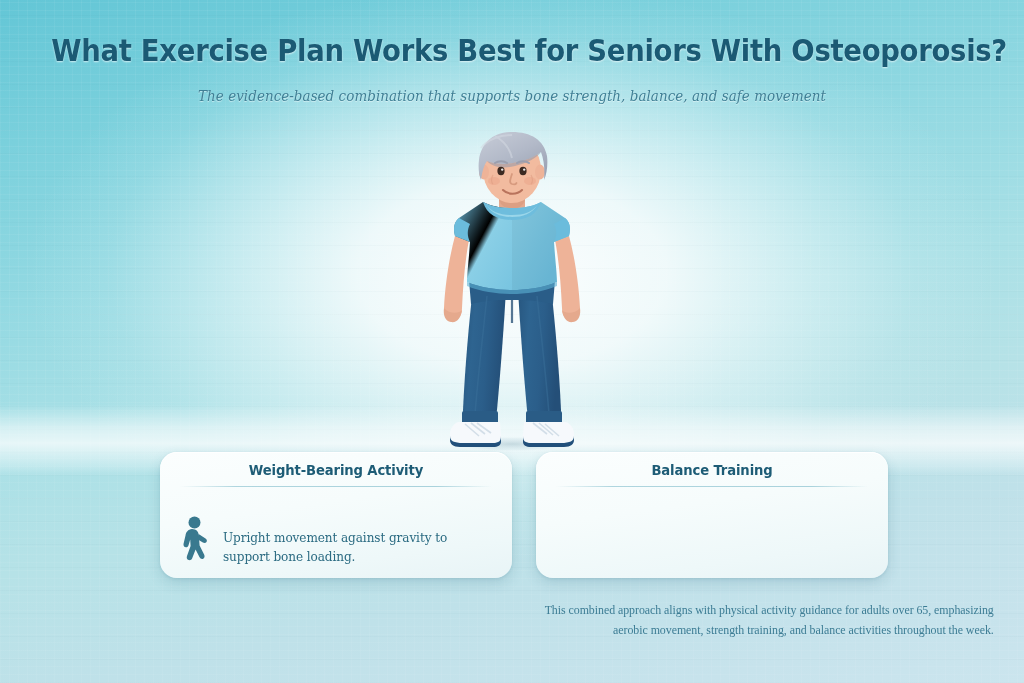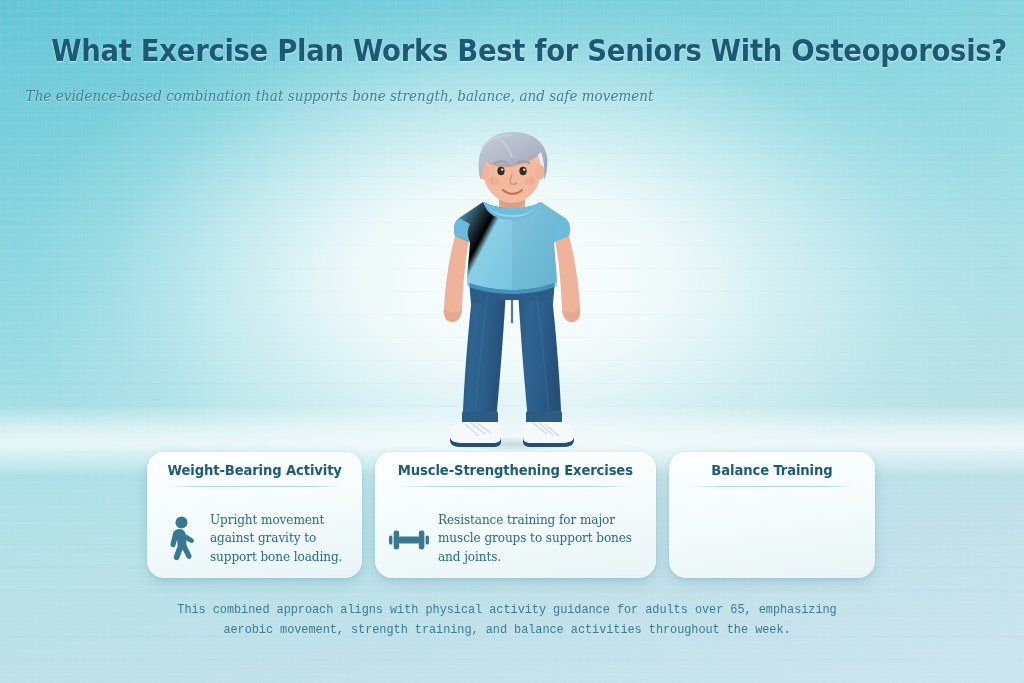--- a/index.html
+++ b/index.html
@@ -30,21 +30,21 @@
   }
 
   
   #floor {
     position:absolute; left:0; right:0; top:404px; height:72px;
     background:linear-gradient(180deg, rgba(255,255,255,0) 0%, rgba(255,255,255,0.55) 34%, rgba(255,255,255,0.72) 55%, rgba(238,249,251,0.35) 86%, rgba(255,255,255,0) 100%);
     pointer-events:none;
   }
 
   
-  #header { position:absolute; left:0; right:0; top:33px; text-align:left; }
+  #header { position:absolute; left:0; right:0; top:33px; text-align:center; }
 
   #title {
     font-family:"DejaVu Sans", sans-serif;
     font-weight:700;
     font-size:30.5px;
     letter-spacing:-0.3px;
     color:#1b5a74;
     transform:scaleX(0.9);
     text-shadow:0 1px 2px rgba(255,255,255,0.66);
     white-space:nowrap;
@@ -67,24 +67,24 @@
     position:absolute;
     left:50%; top:118px;
     width:210px; height:336px;
     transform:translateX(-50%);
   }
   #figure-wrap svg { display:block; width:100%; height:100%; overflow:visible; }
 
   
   #cards {
     position:absolute;
-    left:147px; top:452px;
+    left:160px; top:452px;
     width:728px; height:126px;
     display:flex;
-    gap:13px;
+    gap:24px;
   }
 
   .card {
     flex:1 1 0;
     position:relative;
     border-radius:17px;
     background:linear-gradient(172deg, #fbfefe 0%, #f6fcfc 42%, #eef8f9 78%, #e8f4f6 100%);
     box-shadow:
       0 5px 13px rgba(32,96,120,0.16),
       0 1px 3px rgba(32,96,120,0.12),
@@ -134,22 +134,22 @@
     color:#2b6b82;
     letter-spacing:-0.1px;
     transform:scaleX(0.96);
     transform-origin:left center;
   }
 
   
   #footer {
     position:absolute;
     left:0; right:10px; top:600px;
-    text-align:center;
-    font-family:Liberation Mono, monospace;
+    text-align:right;
+    font-family:Liberation Serif, serif;
     font-size:12.4px;
     line-height:1.62;
     color:#3c7c94;
     letter-spacing:-0.05px;
   }
   #footer div { transform:scaleX(0.96); }
 </style>
 </head>
 <body>
 
@@ -297,36 +297,20 @@
           <svg width="34" height="48" viewBox="0 0 34 48" xmlns="http://www.w3.org/2000/svg">
             <circle cx="17.5" cy="6.5" r="6" fill="#39798f"></circle>
             <path d="M15 13 C11 13.5 9 16 8.5 19.5 L6.5 28 C6.2 30 7.5 31.3 9 31.3 C10.3 31.3 11.2 30.4 11.6 29 L13.2 23.5 L13.6 30 L10 40 C9.3 42 10 43.6 11.6 44.1 C13.2 44.6 14.6 43.8 15.3 42 L18.6 33.4 L22.4 41 C23.3 42.8 24.8 43.4 26.2 42.7 C27.6 42 28 40.4 27.1 38.6 L22.6 29.6 L21.8 19.2 C21.5 15.6 19.4 13.2 15 13 Z" fill="#39798f"></path>
             <path d="M21.6 18 L28.5 22.5 C29.9 23.4 30.3 24.8 29.5 26 C28.7 27.2 27.2 27.4 25.9 26.6 L20.4 23.2 Z" fill="#39798f"></path>
           </svg>
         </div>
         <div class="card-text">Upright movement against gravity to support bone loading.</div>
       </div>
     </div>
 
-    <div class="card">
-      <div class="card-title">Muscle-Strengthening Exercises</div>
-      <div class="card-rule"></div>
-      <div class="card-body">
-        <div class="card-icon">
-          <svg width="40" height="26" viewBox="0 0 40 26" xmlns="http://www.w3.org/2000/svg">
-            <rect x="0" y="8.5" width="3.4" height="9" rx="1.6" fill="#39798f"></rect>
-            <rect x="4.6" y="3.5" width="5.6" height="19" rx="2.4" fill="#39798f"></rect>
-            <rect x="29.8" y="3.5" width="5.6" height="19" rx="2.4" fill="#39798f"></rect>
-            <rect x="36.6" y="8.5" width="3.4" height="9" rx="1.6" fill="#39798f"></rect>
-            <rect x="10" y="9.6" width="20" height="6.8" rx="1.2" fill="#39798f"></rect>
-          </svg>
-        </div>
-        <div class="card-text">Resistance training for major muscle groups to support bones and joints.</div>
-      </div>
-    </div>
 
     <div class="card">
       <div class="card-title">Balance Training</div>
       <div class="card-rule"></div>
     </div>
 
   </div>
 
   <div id="footer">
     <div>This combined approach aligns with physical activity guidance for adults over 65, emphasizing</div>

